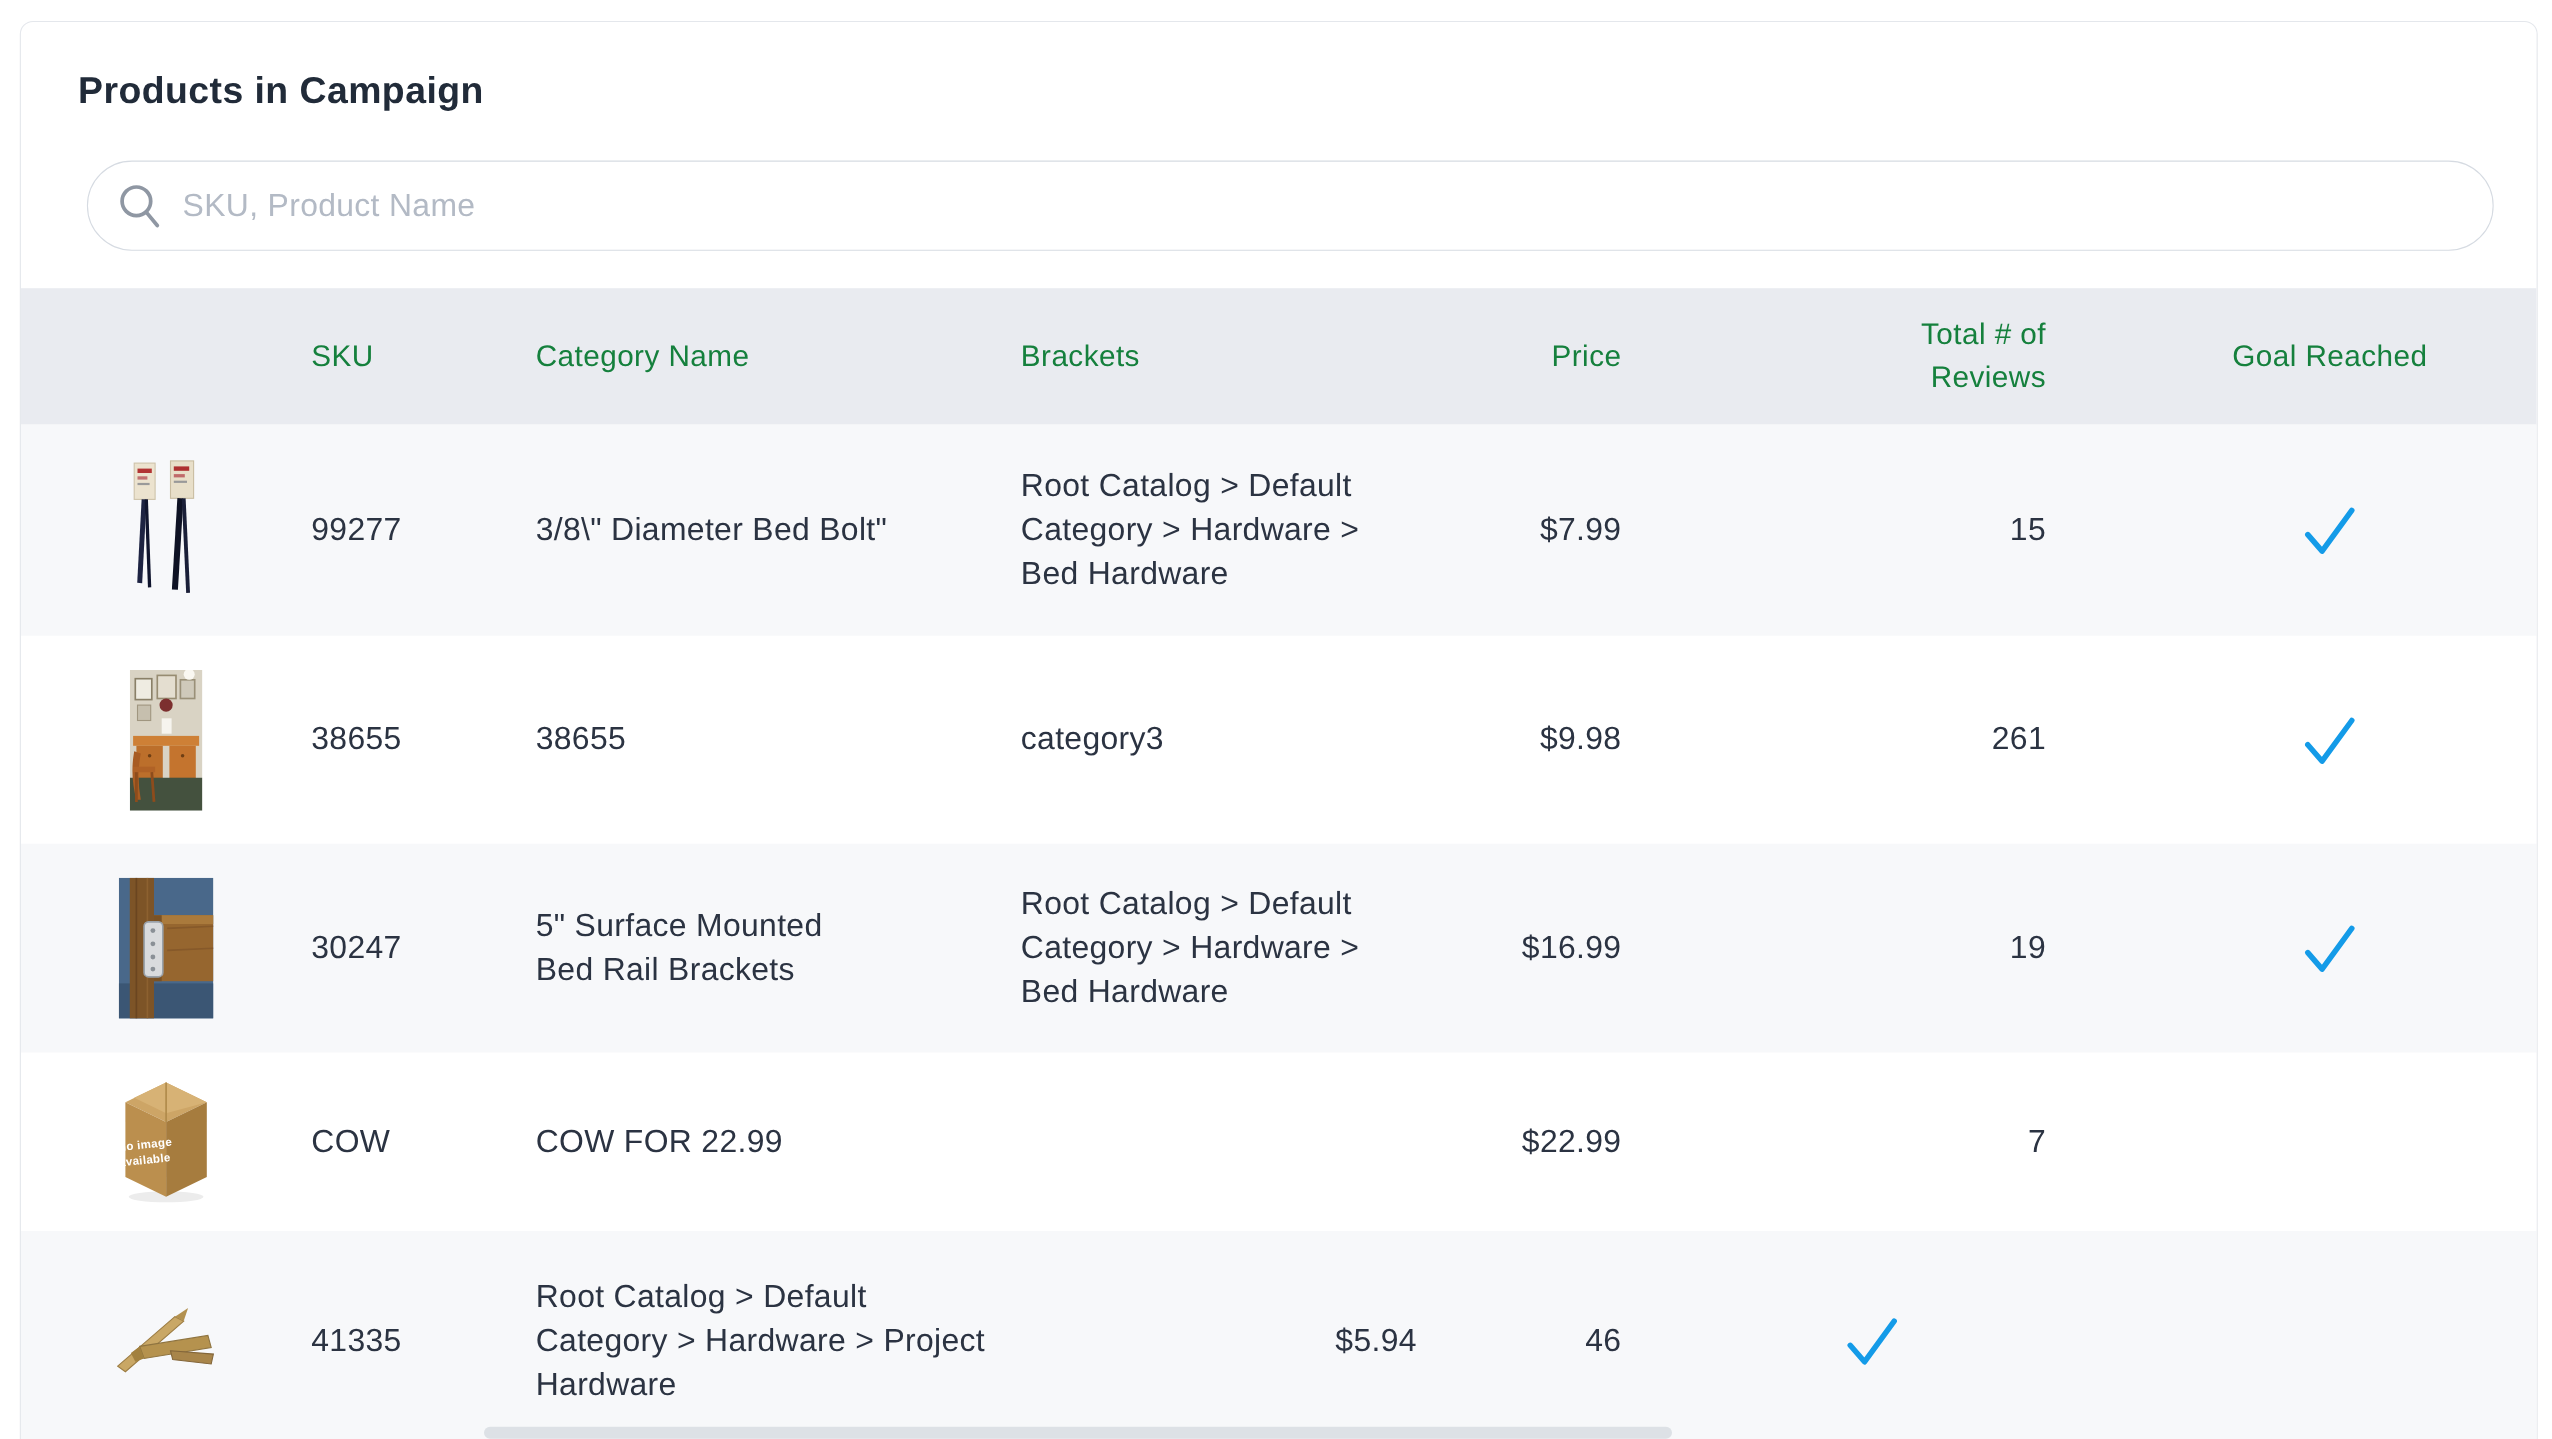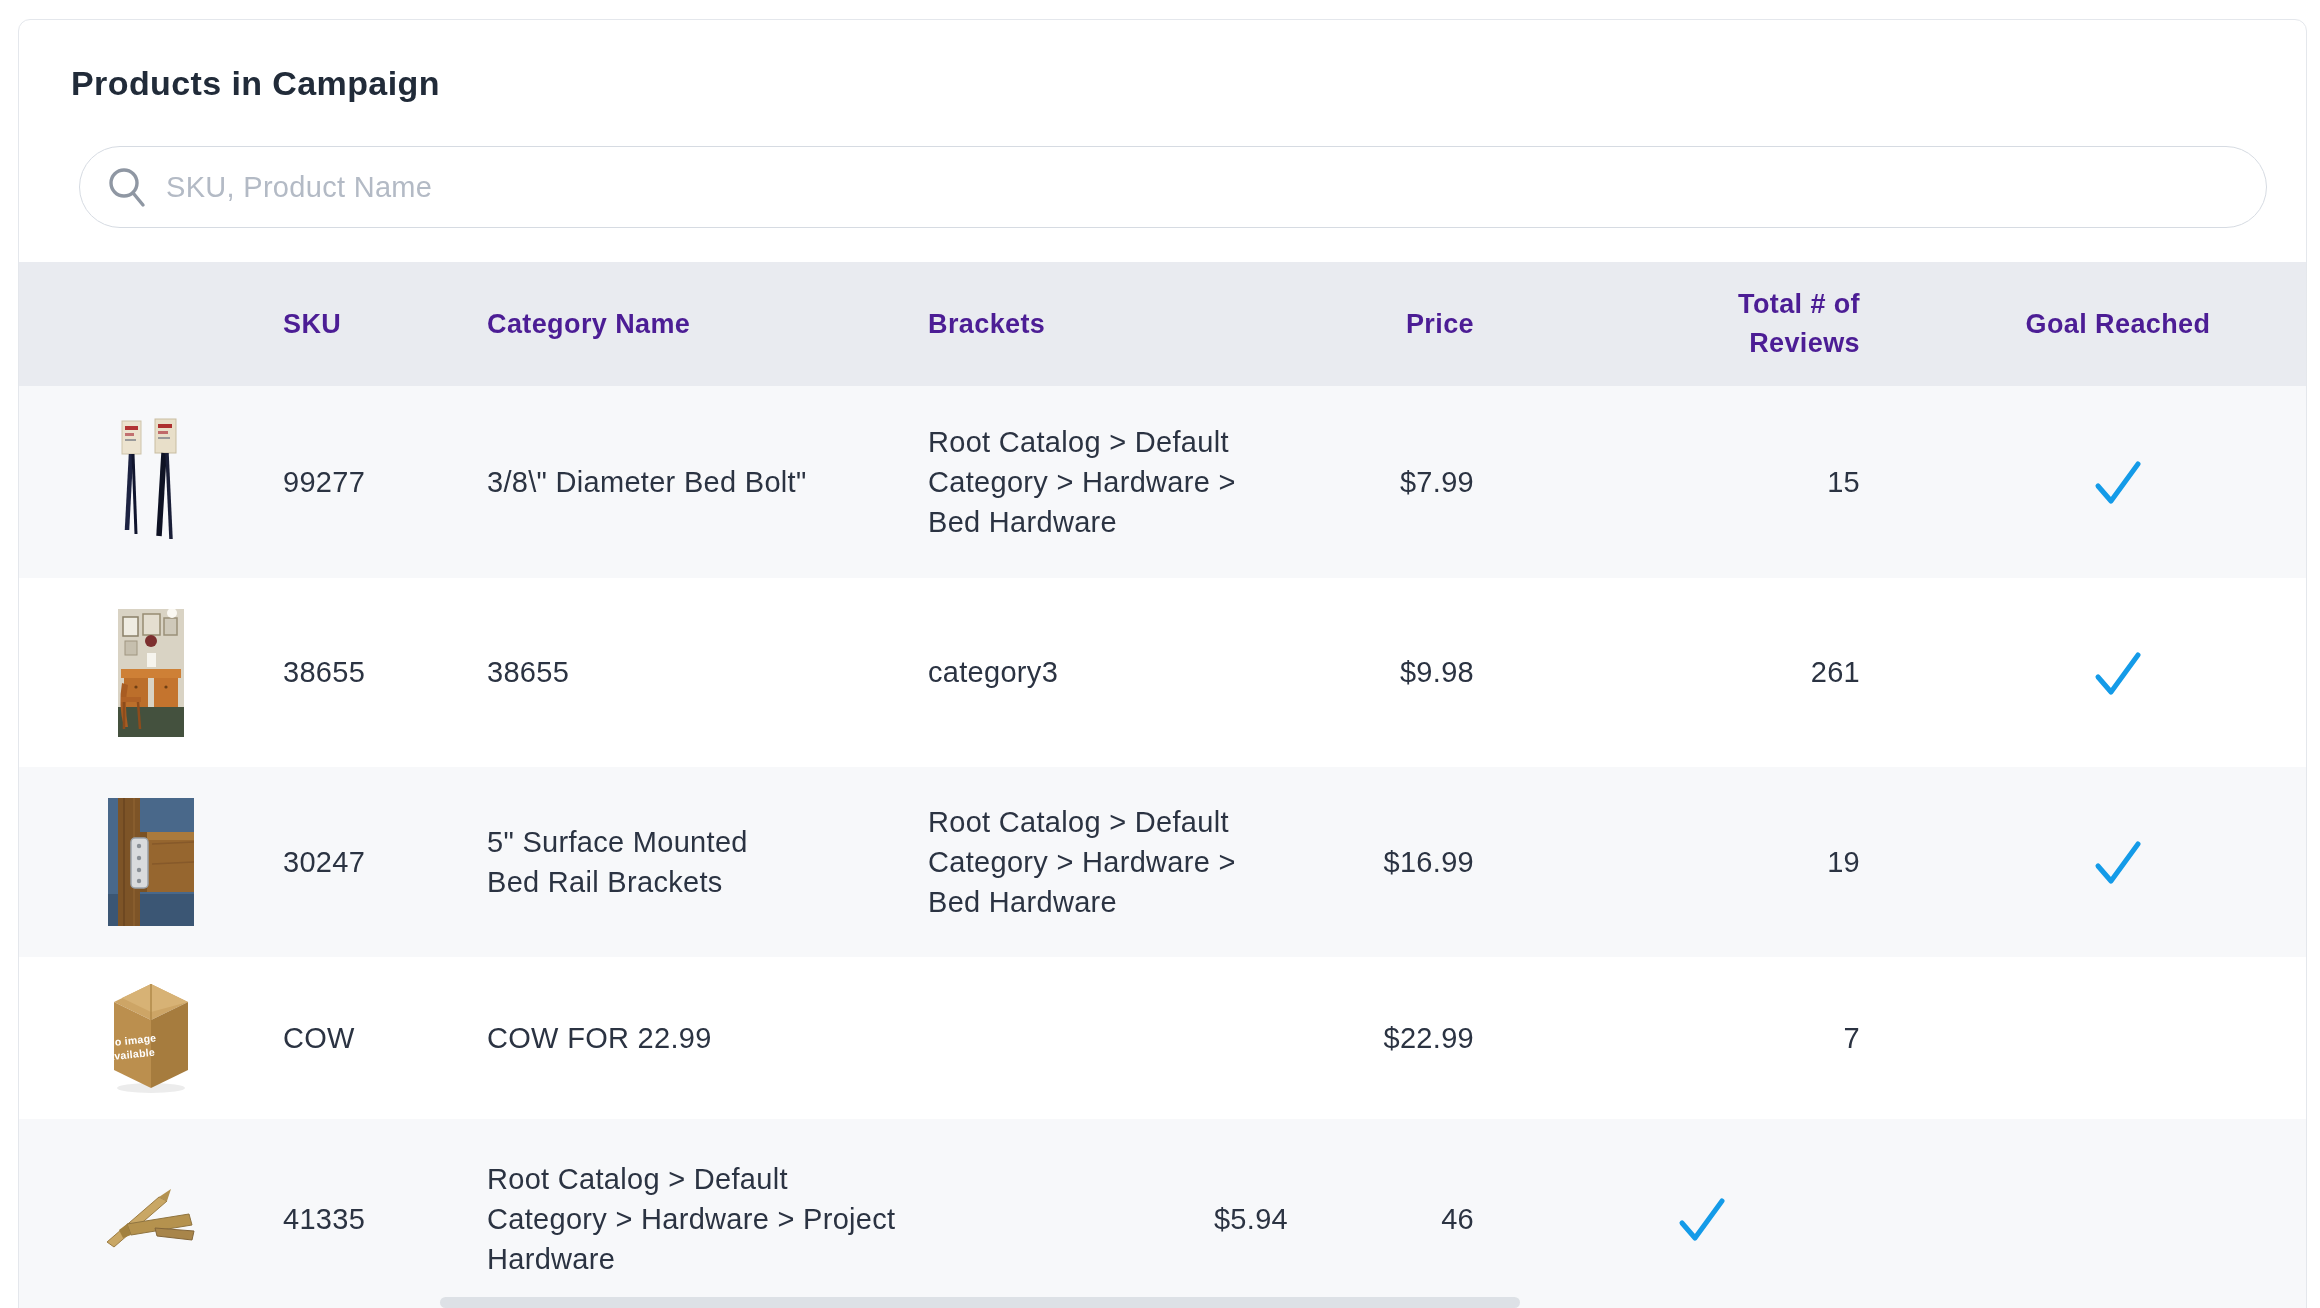--- a/index.html
+++ b/index.html
@@ -34,21 +34,21 @@
 
   .table { position: absolute; left: 0; top: 242px; width: 100%; }
 
   .trow {
     display: grid;
     grid-template-columns: 264px 204px 441px 360px 186px 386px 1fr;
     align-items: center; width: 100%;
   }
   .thead {
     background: #e9ebf0; height: 124px;
-    font-size: 27px; font-weight: 700; color: #4c1d95; letter-spacing: 0.4px;
+    font-size: 27px; font-weight: 400; color: #15803d; letter-spacing: 0.4px;
   }
   .cell { display: flex; align-items: center; }
   .cell.right { justify-content: flex-end; }
   .cell.center { justify-content: center; padding-left: 70px; }
   .cell.name  { padding-right: 121px; }
   .cell.cat   { padding-right: 15px; }
   .reviews-head { width: 150px; text-align: right; line-height: 1.45; }
 
   .tbody-row { font-size: 29px; color: #2b3342; letter-spacing: 0.3px; line-height: 1.38; }
   .tbody-row:nth-child(odd)  { background: #ffffff; }

